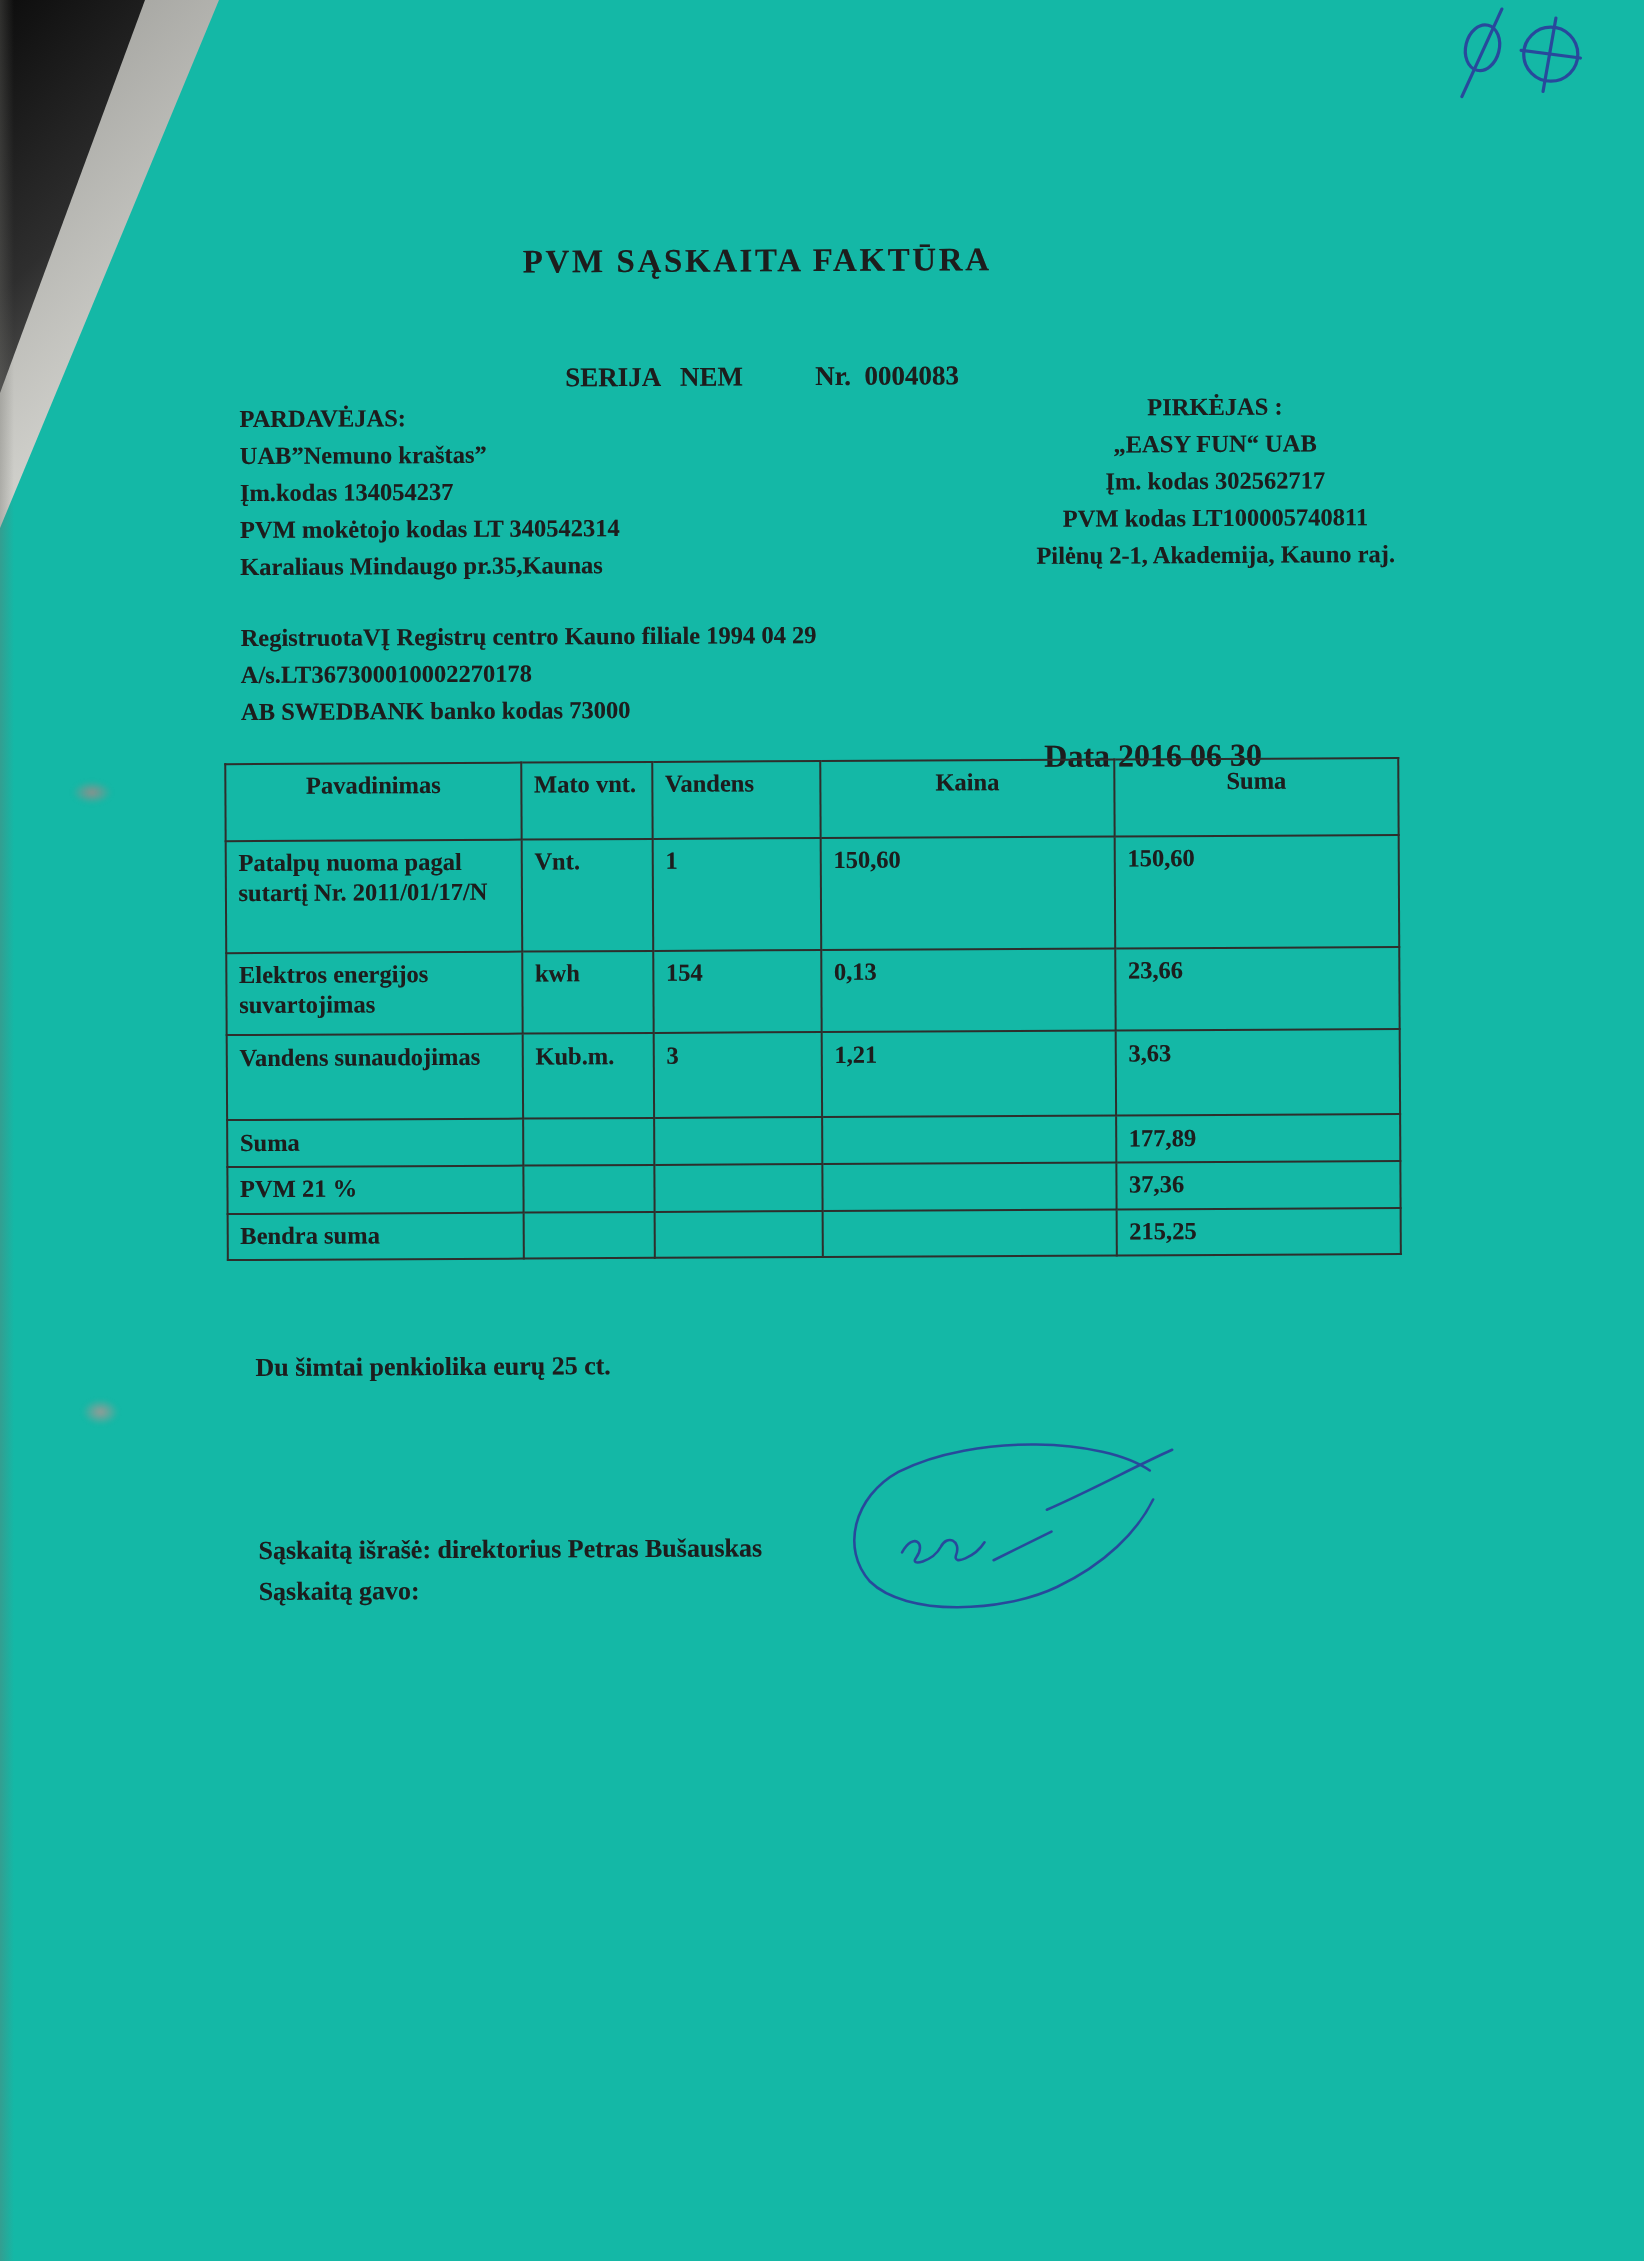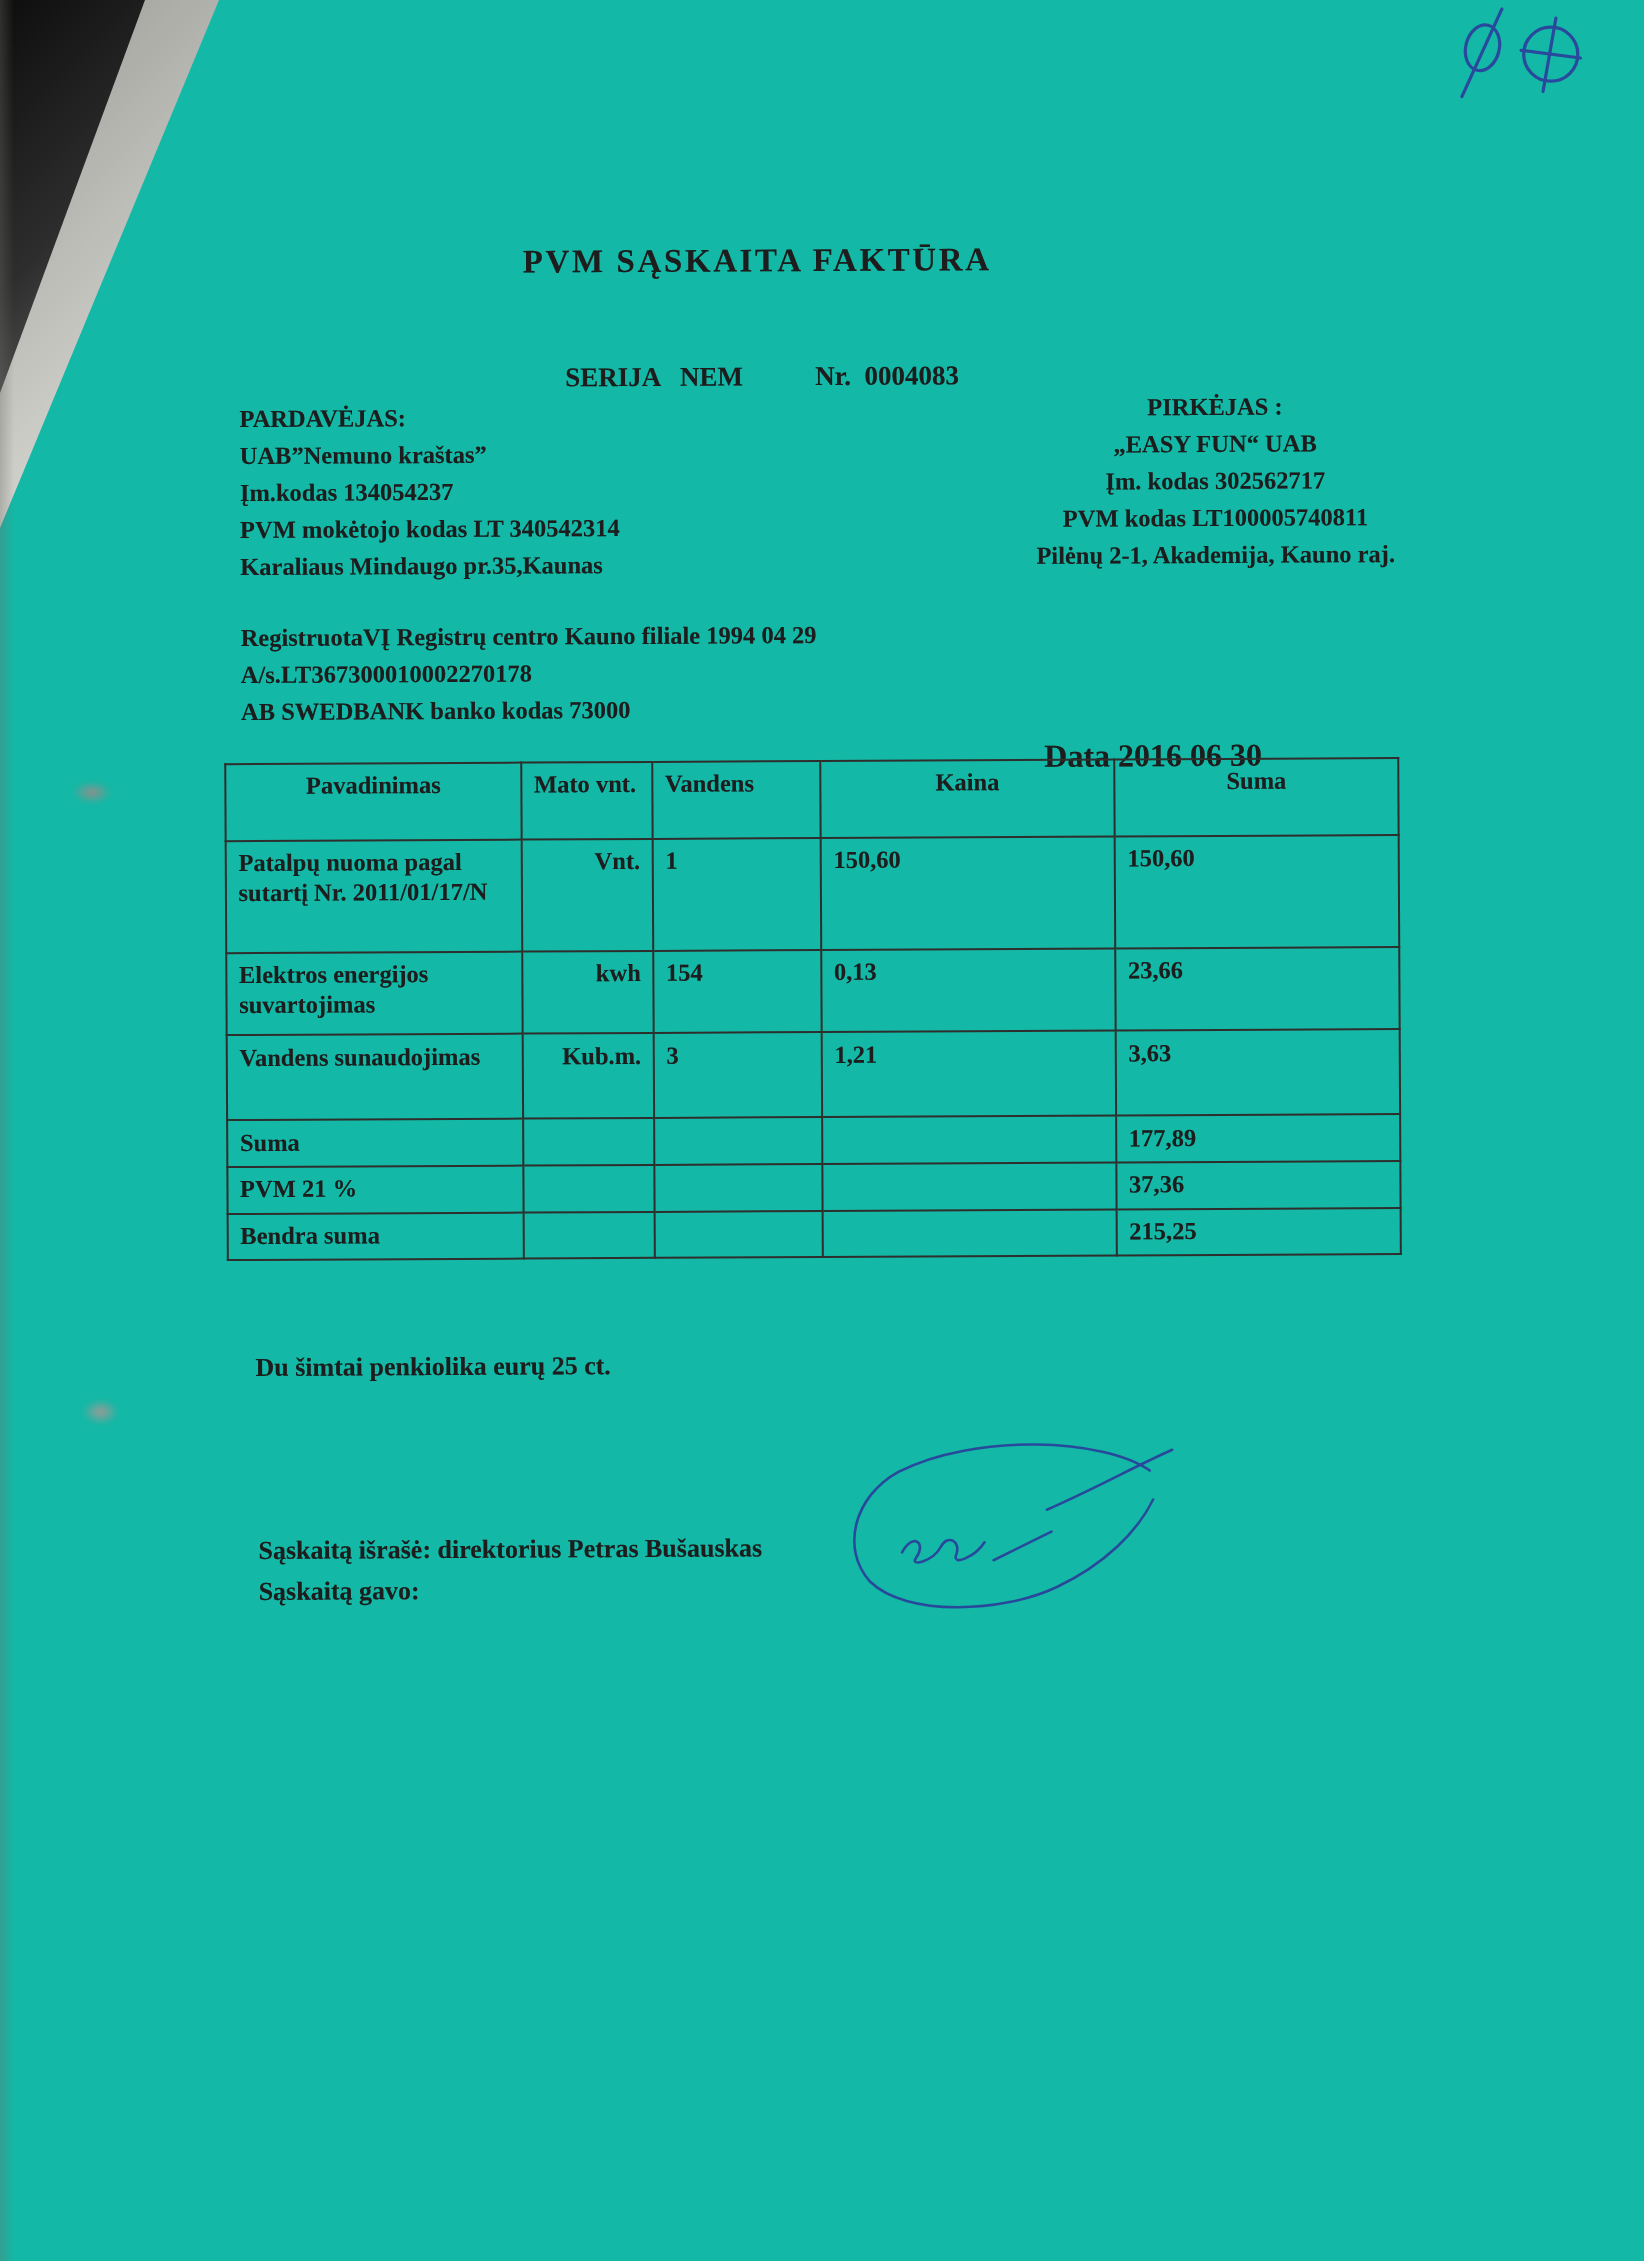--- a/index.html
+++ b/index.html
@@ -50,21 +50,21 @@
   table.invoice th, table.invoice td {
     border: 2.6px solid #2e2e2c;
     vertical-align: top;
     padding: 6.4px 11.6px;
     font-weight: 700;
   }
   th.h-name { text-align: center; height: 62px; }
   th.h-unit, th.h-qty { text-align: left; }
   th.h-price, th.h-sum { text-align: center; }
   td.c-name { padding-right: 52px; }
-  td.c-unit { padding-left: 13px; text-align: right; }
+  td.c-unit { padding-left: 13px; }
   td.c-qty  { padding-left: 14px; }
   td.c-price{ padding-left: 18px; }
   td.c-sum  { padding-left: 40px; }
   tr.r-item-0 td { height: 97px; }
   tr.r-item-1 td { height: 68px; }
   tr.r-item-2 td { height: 70px; }
   tr.r-total td  { height: 32px; }
 
   .words { top: 1350px; left: 253px; font-size: 26px; }
   .sigblock { top: 1527px; left: 255px; font-size: 26px; line-height: 41px; }

